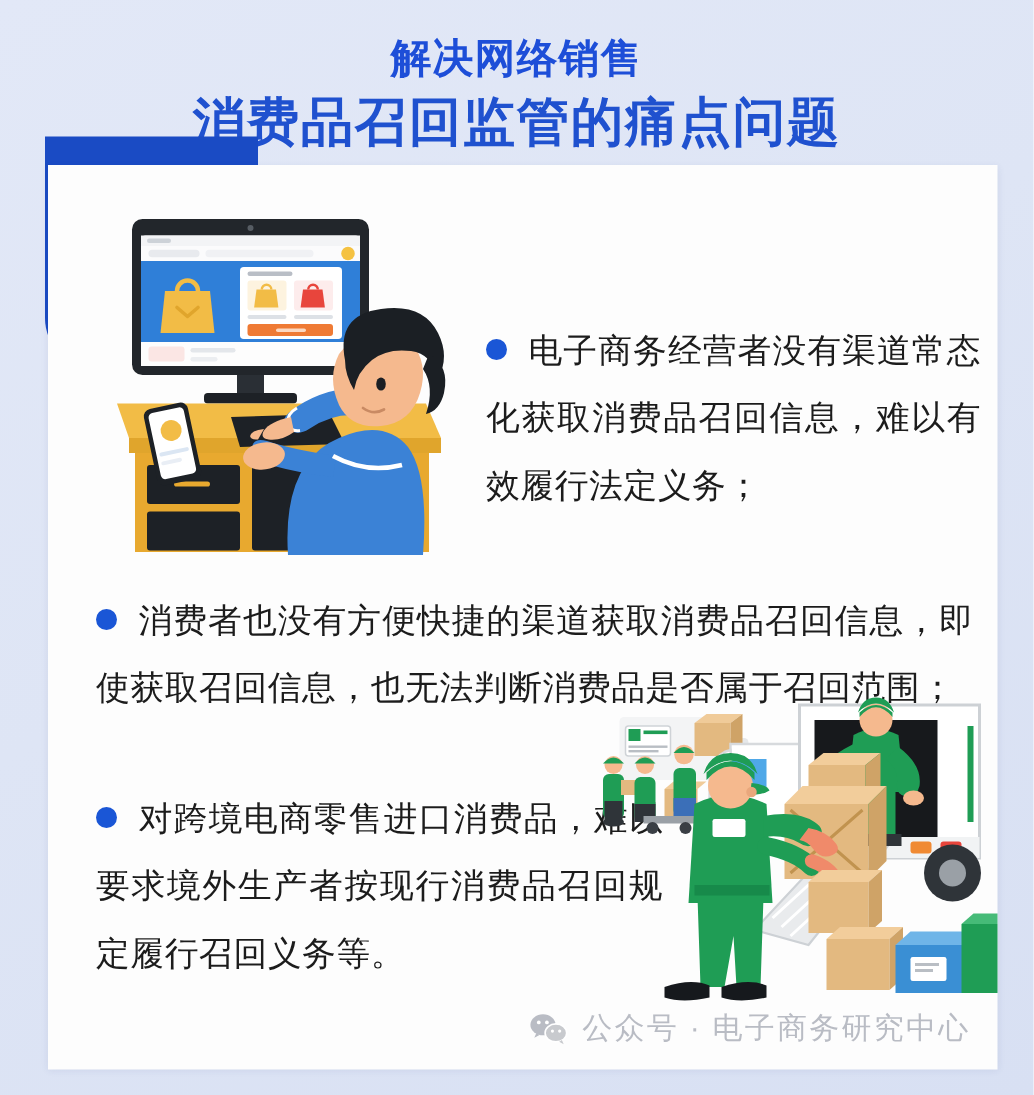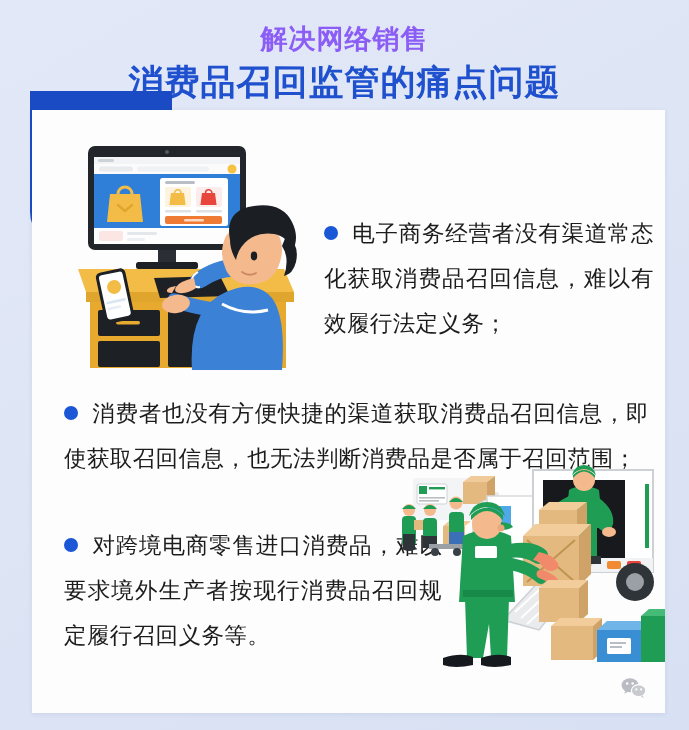--- a/index.html
+++ b/index.html
@@ -21,21 +21,21 @@
     top: 22px;
     left: 0;
     width: 689px;
     text-align: center;
     line-height: 1.28;
     user-select: none;
   }
   .title-line1 {
     font-size: 27px;
     font-weight: bold;
-    color: #8b5cf6;
+    color: #1d4ed8;
     letter-spacing: 1px;
   }
   .title-line2 {
     font-size: 35px;
     font-weight: bold;
     color: #1f51cf;
     letter-spacing: 1px;
     margin-top: 3px;
   }
 
@@ -364,15 +364,16 @@
     <svg class="wechat-icon" viewBox="0 0 26 22" aria-hidden="true">
       <ellipse cx="9" cy="8.2" rx="8.4" ry="7" fill="#b9bcc4"></ellipse>
       <path d="M4.6 13.6 l-1.4 3.2 l3.5 -1.8 z" fill="#b9bcc4"></path>
       <circle cx="6.2" cy="6.6" r="1.25" fill="#ffffff"></circle>
       <circle cx="11.6" cy="6.6" r="1.25" fill="#ffffff"></circle>
       <ellipse cx="17.6" cy="13.6" rx="7.2" ry="6" fill="#c8cace" stroke="#ffffff" stroke-width="1.1"></ellipse>
       <path d="M21.6 18.3 l1.2 2.8 l-3 -1.6 z" fill="#c8cace"></path>
       <circle cx="15.3" cy="12.4" r="1.05" fill="#ffffff"></circle>
       <circle cx="20.1" cy="12.4" r="1.05" fill="#ffffff"></circle>
     </svg>
+    <span>公众号 · 电子商务研究中心</span>
   </div>
 
 </div>
 
 </body></html>

